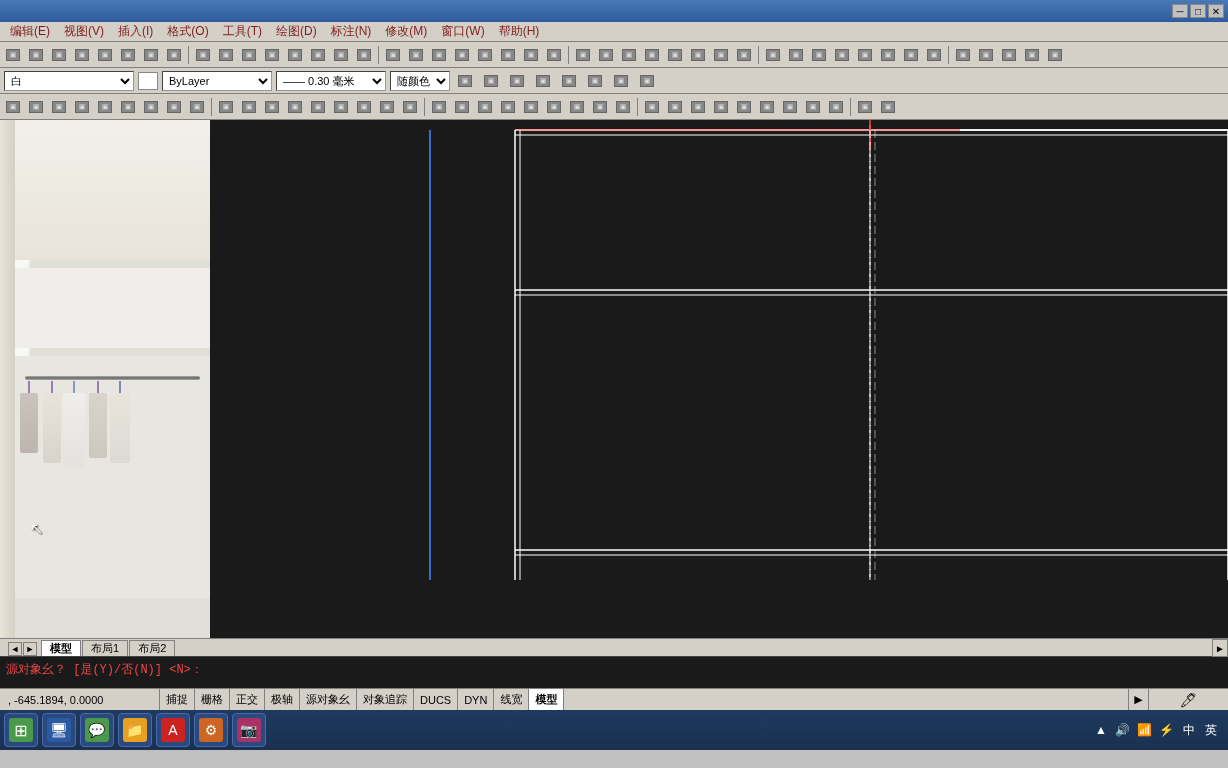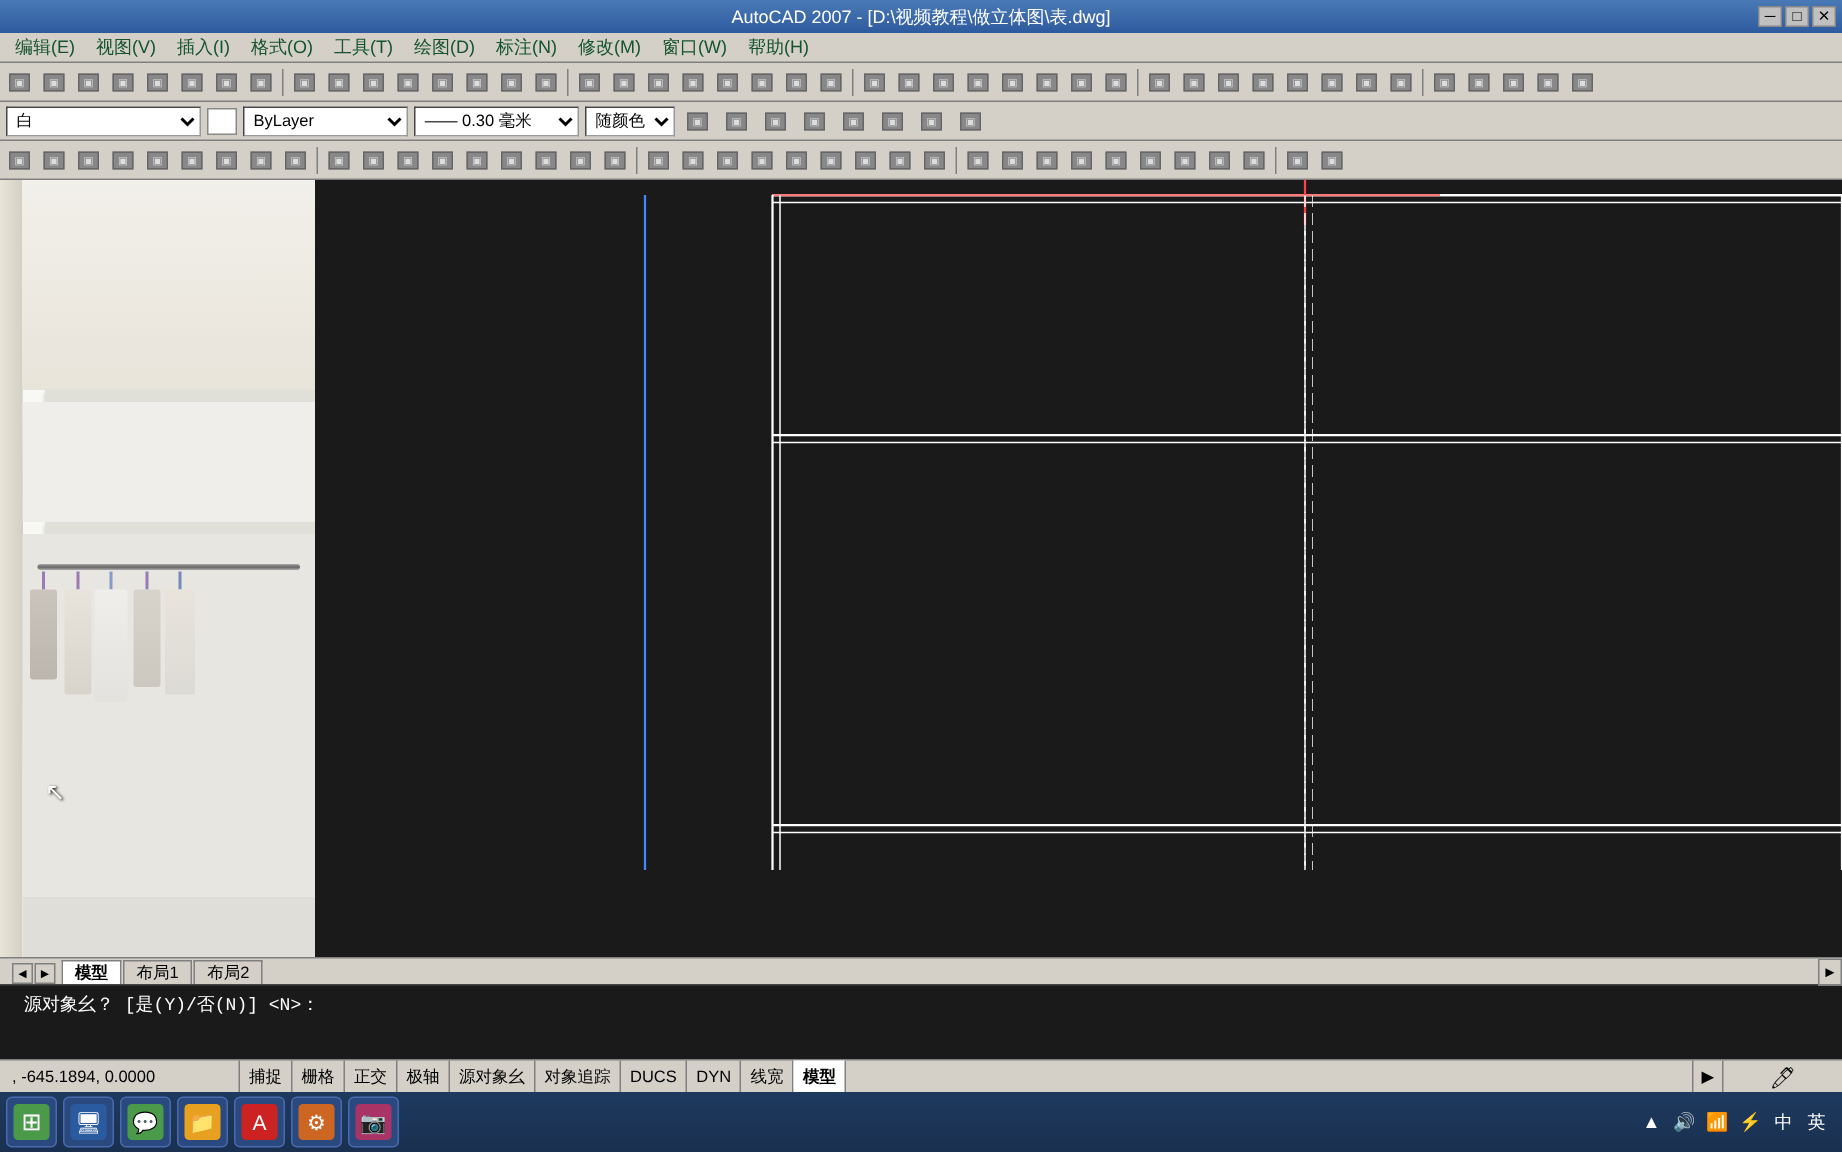--- a/index.html
+++ b/index.html
@@ -50,21 +50,21 @@
       display: flex;
       align-items: center;
       padding: 0 4px;
       border-bottom: 1px solid #808080;
       gap: 2px;
     }
     .menu-item {
       padding: 1px 6px;
       cursor: pointer;
       font-size: 12px;
-      color: #14532d;
+      color: #7f1d1d;
     }
 
     
     .toolbar-row {
       height: 26px;
       background: #d4d0c8;
       display: flex;
       align-items: center;
       padding: 1px 2px;
       border-bottom: 1px solid #808080;
@@ -220,25 +220,25 @@
       border: 1px solid #808080;
       font-size: 9px;
       cursor: pointer;
       display: flex;
       align-items: center;
       justify-content: center;
     }
 
     
     #command-area {
-      height: 50px;
+      height: 32px;
       background: #1a1a1a;
-      color: #ffffff;
+      color: #ef4444;
       font-size: 12px;
-      padding: 4px 16px;
+      padding: 4px 6px;
       font-family: 'Courier New', monospace;
       border-top: 1px solid #444;
     }
 
     
     #status-bar {
       height: 22px;
       background: #d4d0c8;
       display: flex;
       align-items: center;
@@ -330,21 +330,20 @@
     
     #cad-svg {
       width: 100%;
       height: 100%;
     }
   </style>
 </head>
 <body>
 
 <div id="title-bar">
-  <span>AutoCAD 2007  - [D:\视频教程\做立体图\表.dwg]</span>
   <div class="win-controls">
     <div class="win-btn">─</div>
     <div class="win-btn">□</div>
     <div class="win-btn">✕</div>
   </div>
 </div>
 
 <div id="menu-bar">
 
 <div class="menu-item">编辑(E)</div>

